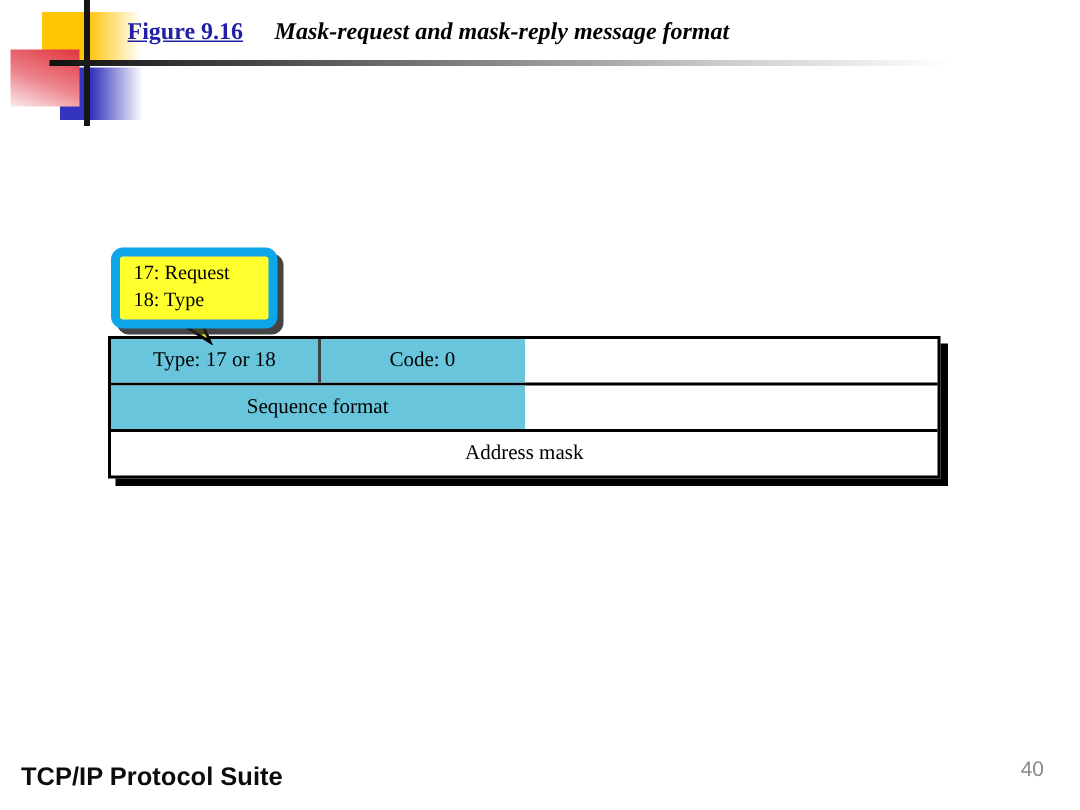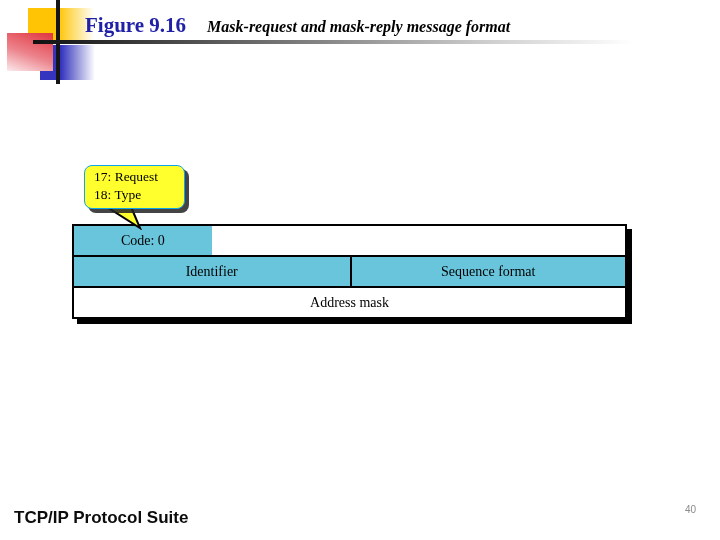--- a/index.html
+++ b/index.html
@@ -33,35 +33,36 @@
     background: linear-gradient(to right, #111111 0%, #2e2e2e 12%, #8a8a8a 48%, #cccccc 72%, #ffffff 96%);
   }
 
   
   .title-row {
     position: absolute; left: 85px; top: 13px;
     display: flex; align-items: baseline;
     white-space: nowrap;
   }
   .figure-label {
-    font-weight: bold; font-size: 21px;
+    font-weight: bold; font-size: 16px;
     color: var(--figure-label-color, #2121a8);
+    text-decoration: underline;
   }
   .figure-title {
     margin-left: 21px;
     font-weight: bold; font-style: italic; font-size: 16px;
     color: #000000;
     text-align: right;
   }
 
   
   .callout-bubble {
-    position: absolute; left: 84px; top: 165px; width: 83px; height: 38px;
+    position: absolute; left: 74px; top: 165px; width: 83px; height: 38px;
     background: var(--callout-fill, #ffff2e);
-    border: 1px solid #0ea5e9;
+    border: 6px solid #0ea5e9;
     border-radius: 8px;
     box-shadow: 4px 4px 0 rgba(35,35,35,0.85);
     padding: 2px 7px 2px 9px;
     font-size: 13.5px; line-height: 18px; color: #000;
     z-index: 3;
   }
   .callout-tail {
     position: absolute; left: 96px; top: 202px; width: 52px; height: 28px;
     z-index: 2;
   }
@@ -73,34 +74,34 @@
     background: #ffffff;
     box-shadow: 5px 5px 0 #000000;
   }
   .fmt-row { display: flex; height: 29px; }
   .fmt-row + .fmt-row { border-top: 2px solid #000; }
   .fmt-cell {
     display: flex; align-items: center; justify-content: center;
     font-size: 14px; color: #000;
     box-sizing: border-box;
   }
-  .fmt-cell + .fmt-cell { border-left: 2px solid #000000; }
+  .fmt-cell + .fmt-cell { border-left: 2px solid #404040; }
   .w25 { width: 25%; } .w50 { width: 50%; } .w100 { width: 100%; }
   .cyan { background: var(--field-fill, #68c5db); }
 
   
   .footer-title {
     position: absolute; left: 14px; top: 508px;
     font-family: "Liberation Sans", sans-serif;
     font-weight: bold; font-size: 17px; color: #0c0c0c;
   }
   .page-number {
     position: absolute; right: 24px; top: 504px;
     font-family: "Liberation Sans", sans-serif;
-    font-size: 10px; color: var(--page-number-color, #8a8a8a);
+    font-size: 14px; color: var(--page-number-color, #8a8a8a);
   }
 </style>
 </head>
 <body>
 
 <div class="logo-yellow"></div>
 <div class="logo-blue"></div>
 <div class="logo-red"></div>
 <div class="logo-vline"></div>
 <div class="title-rule"></div>
@@ -113,24 +114,24 @@
 <svg class="callout-tail" viewBox="0 0 52 28">
   <polygon points="3,0 33,0 44,26" fill="#ffff2e" stroke="#000" stroke-width="2"></polygon>
 </svg>
 <div class="callout-bubble">
   <div>17: Request</div>
   <div>18: Type</div>
 </div>
 
 <div class="fmt-table">
   <div class="fmt-row">
+    <div class="fmt-cell cyan w25">Type: 17 or 18</div>
     <div class="fmt-cell cyan w25">Code: 0</div>
   </div>
   <div class="fmt-row">
-    <div class="fmt-cell cyan w50">Identifier</div>
     <div class="fmt-cell cyan w50">Sequence format</div>
   </div>
   <div class="fmt-row">
     <div class="fmt-cell w100">Address mask</div>
   </div>
 </div>
 
 <div class="footer-title">TCP/IP Protocol Suite</div>
 <div class="page-number">40</div>
 

